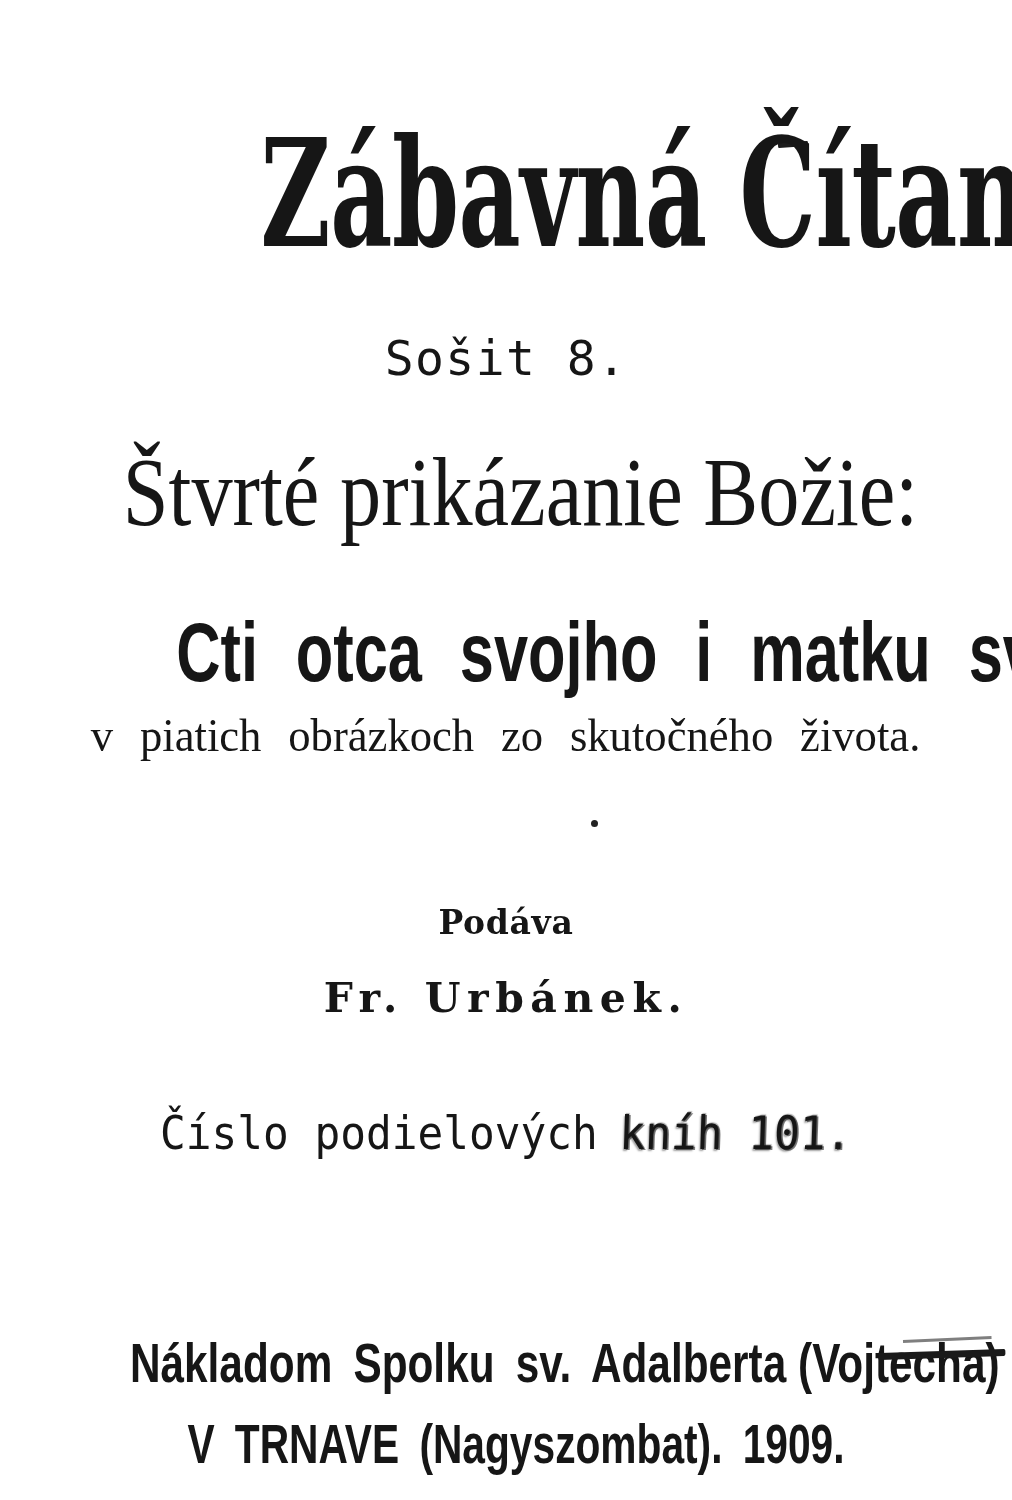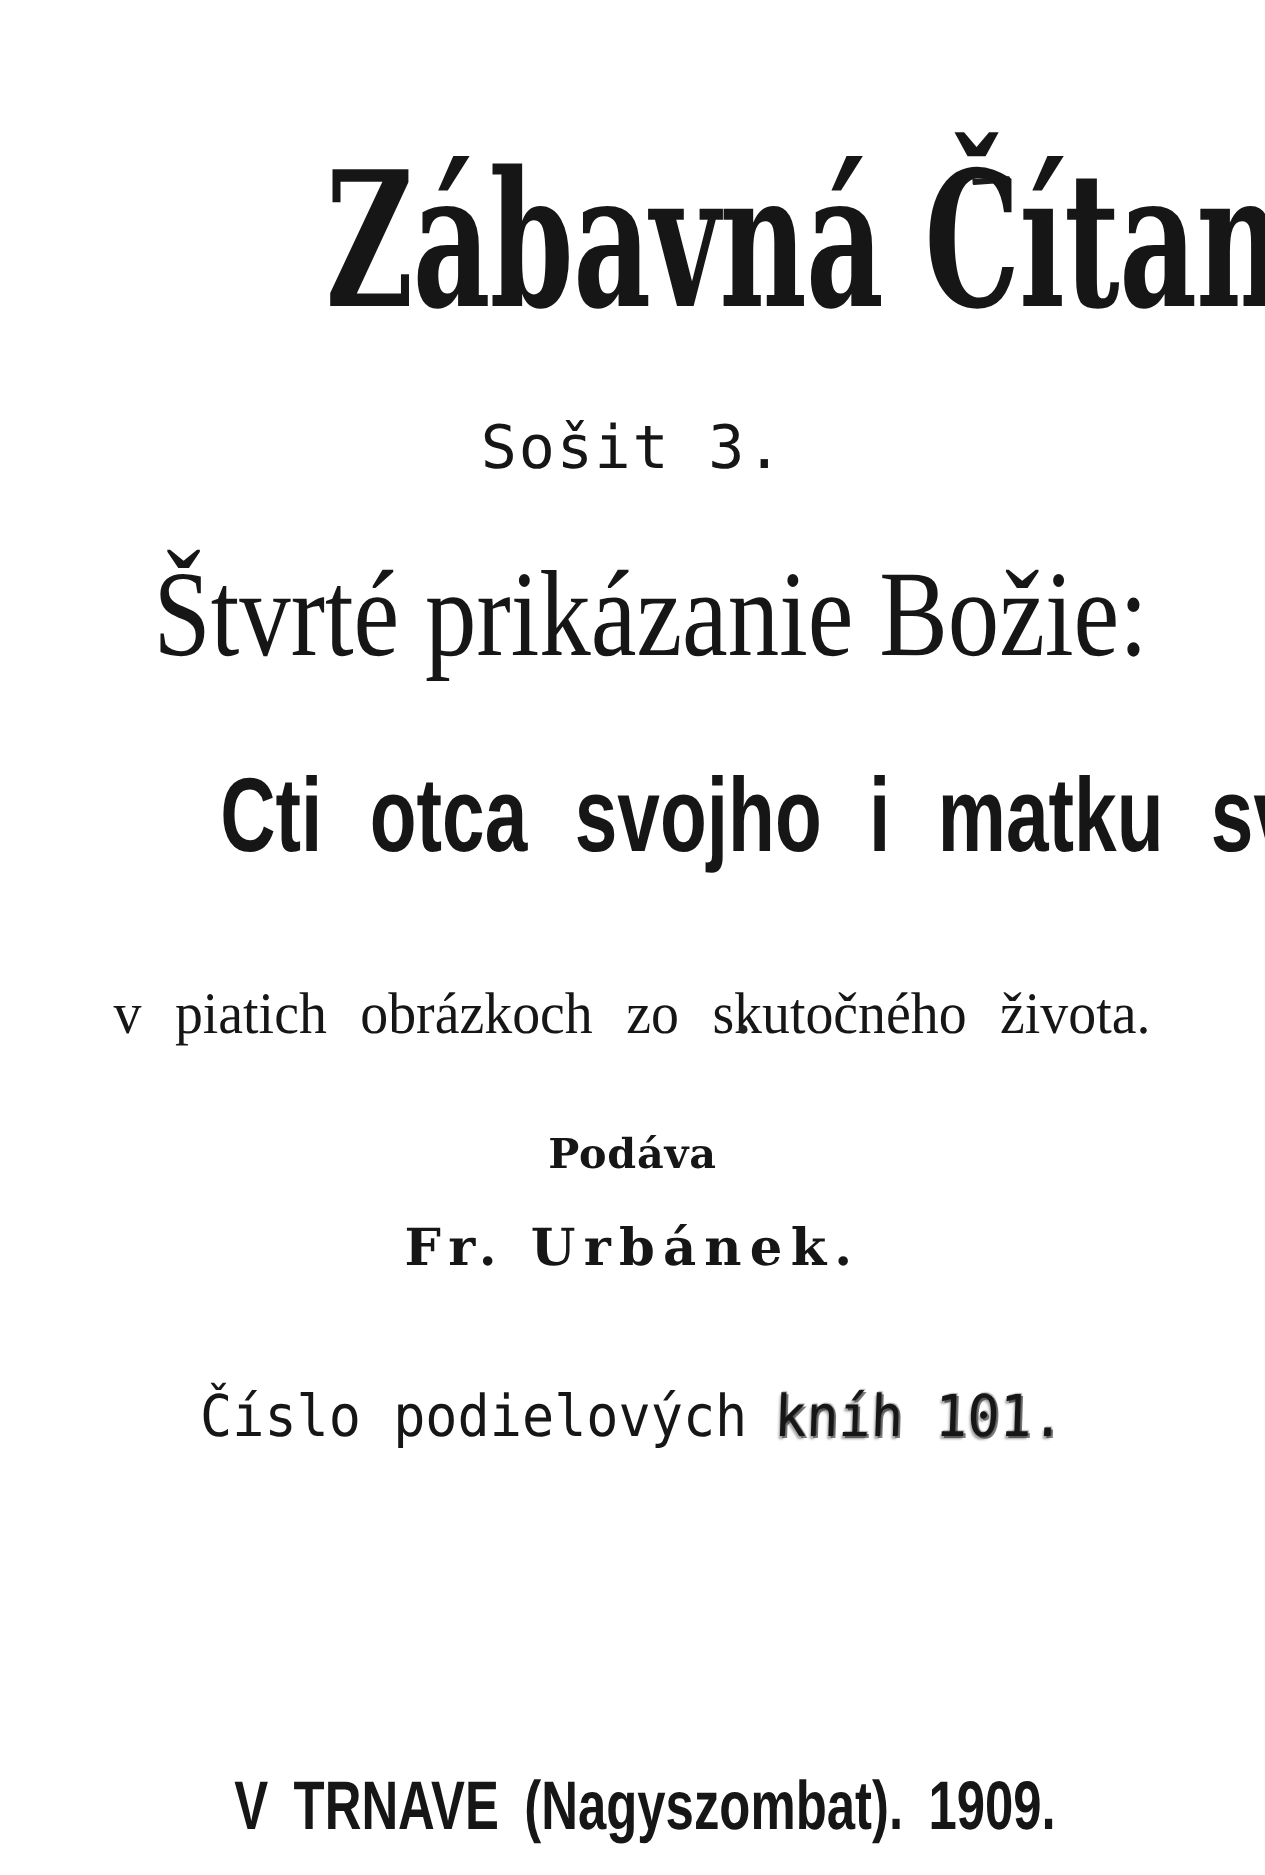--- a/index.html
+++ b/index.html
@@ -62,21 +62,21 @@
       top: 610px;
       font-family: "Liberation Sans", sans-serif;
       font-weight: 700;
       font-size: 84px;
       word-spacing: 0.34em;
     }
     .t-sub .fit { transform: scaleX(0.73); }
 
     
     .t-desc {
-      top: 788px;
+      top: 712px;
       font-family: "Liberation Serif", serif;
       font-size: 47px;
       word-spacing: 0.35em;
     }
     .t-desc .fit { transform: scaleX(0.95); }
 
     
     .t-presenter {
       top: 906px;
       font-family: "DejaVu Serif", serif;
@@ -183,21 +183,21 @@
 
 <div class="page">
 
   <div class="artifact-dash"></div>
 
   <div class="row t-main">
     <span class="fit">Zábavná Čítanka.</span>
   </div>
 
   <div class="row t-issue">
-    <span class="fit">Sošit 3.</span>
+    <span class="fit">Sošit 8.</span>
   </div>
 
   <div class="row t-heading">
     <span class="fit">Štvrté prikázanie Božie:</span>
   </div>
 
   <div class="row t-sub">
     <span class="fit">Cti otca svojho i matku svoju</span>
   </div>
 
@@ -212,18 +212,21 @@
   </div>
 
   <div class="row t-presenter">
     <span class="fit">Podáva</span>
   </div>
 
   <div class="row t-series">
     <span class="fit"><span>Číslo podielových</span><span class="smudge-text">kníh 101.</span></span>
   </div>
 
+  <div class="row t-publisher">
+    <span class="fit"><span>Nákladom Spolku sv. Adalberta</span><span class="struck">(Vojtecha)</span></span>
+  </div>
 
   <div class="row t-imprint">
     <span class="fit">V TRNAVE (Nagyszombat). 1909.</span>
   </div>
 
 </div>
 
 </body></html>

